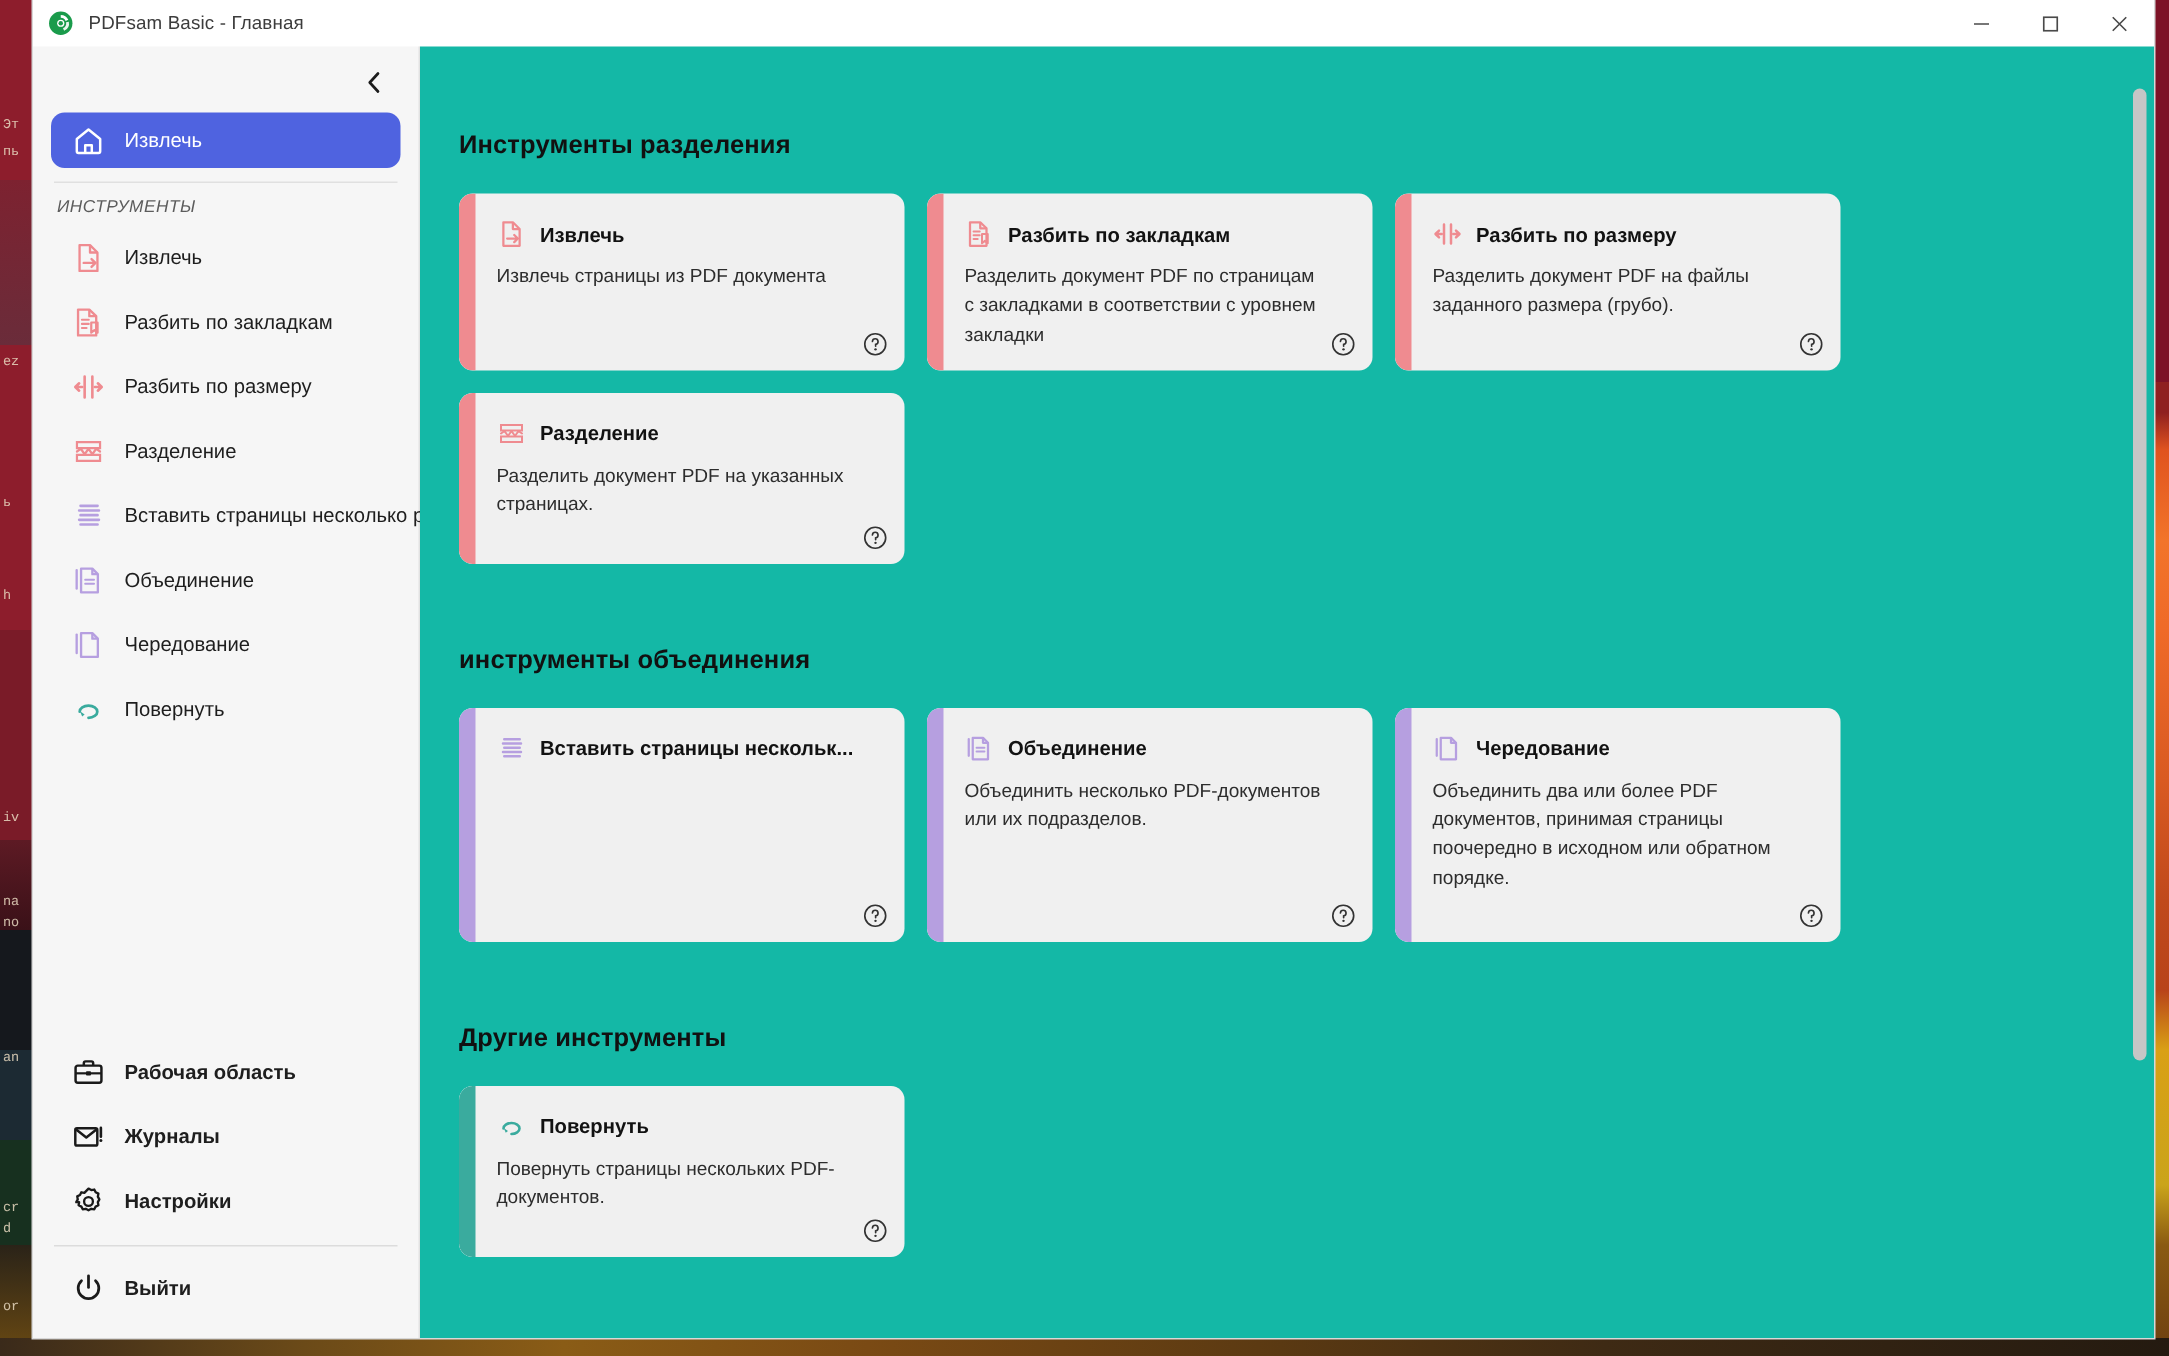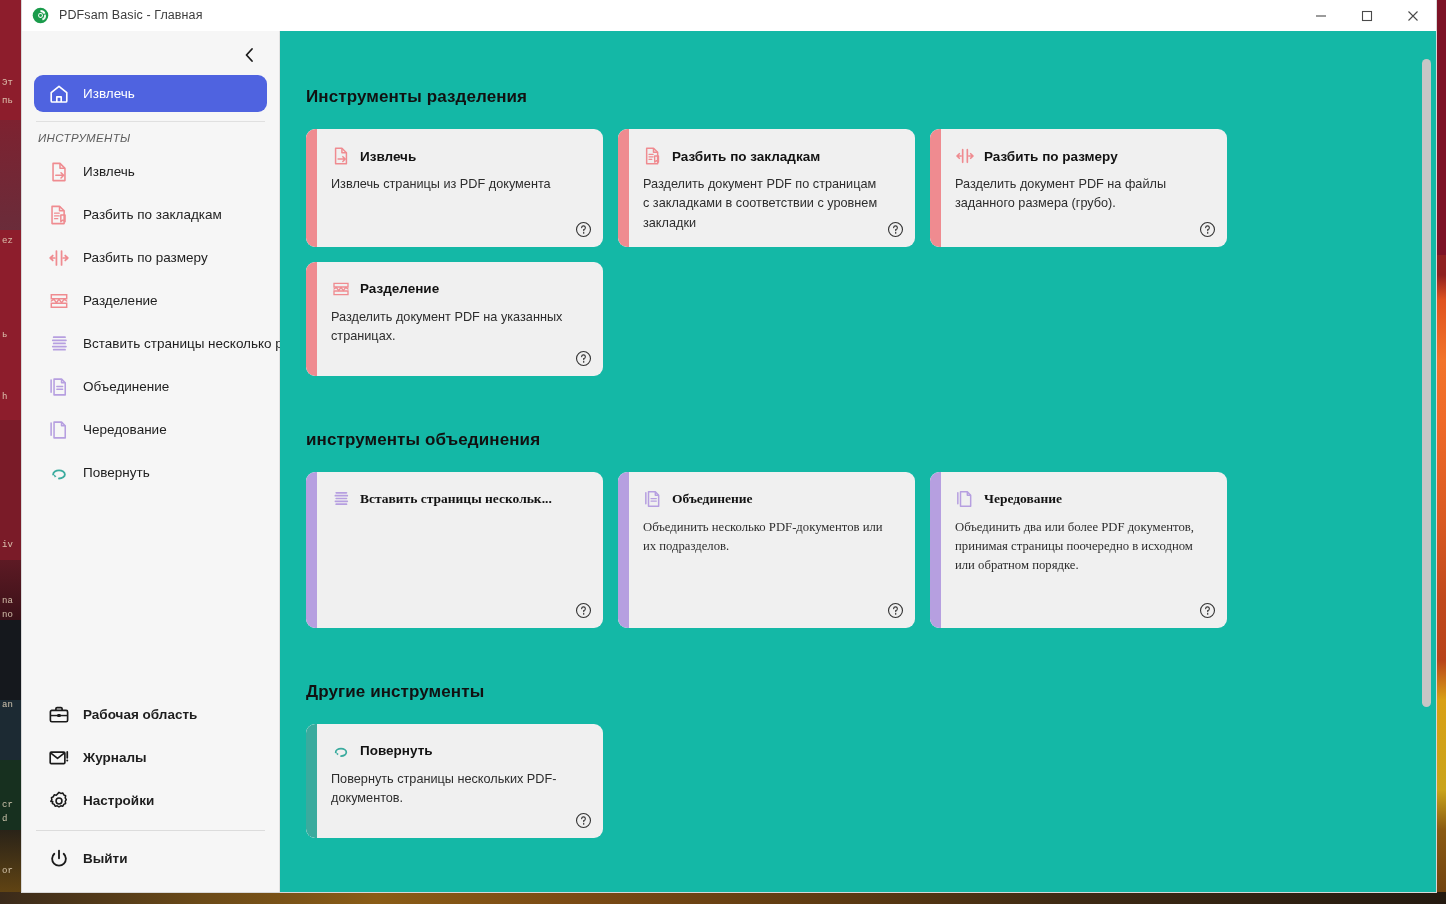--- a/index.html
+++ b/index.html
@@ -169,21 +169,21 @@
     white-space: nowrap; overflow: hidden; text-overflow: ellipsis;
   }
   .card-desc {
     font-size: 12.7px; color: #2d2d2d; line-height: 1.52;
     padding-right: 14px;
   }
   .card-help {
     position: absolute; right: 11px; bottom: 9px;
     width: 17px; height: 17px; cursor: pointer;
   }
-  .card.merge-tall { min-height: 156px; font-family: Liberation Serif, serif; }
+  .card.merge-tall { min-height: 156px; }
 
   
   #scrollbar-track {
     position: absolute; right: 2px; top: 0; width: 14px; height: 100%;
     background: transparent;
   }
   #scrollbar-thumb {
     position: absolute; right: 3px; top: 28px; width: 9px; height: 648px;
     background: #c6c6c6; border-radius: 5px; cursor: pointer;
   }

